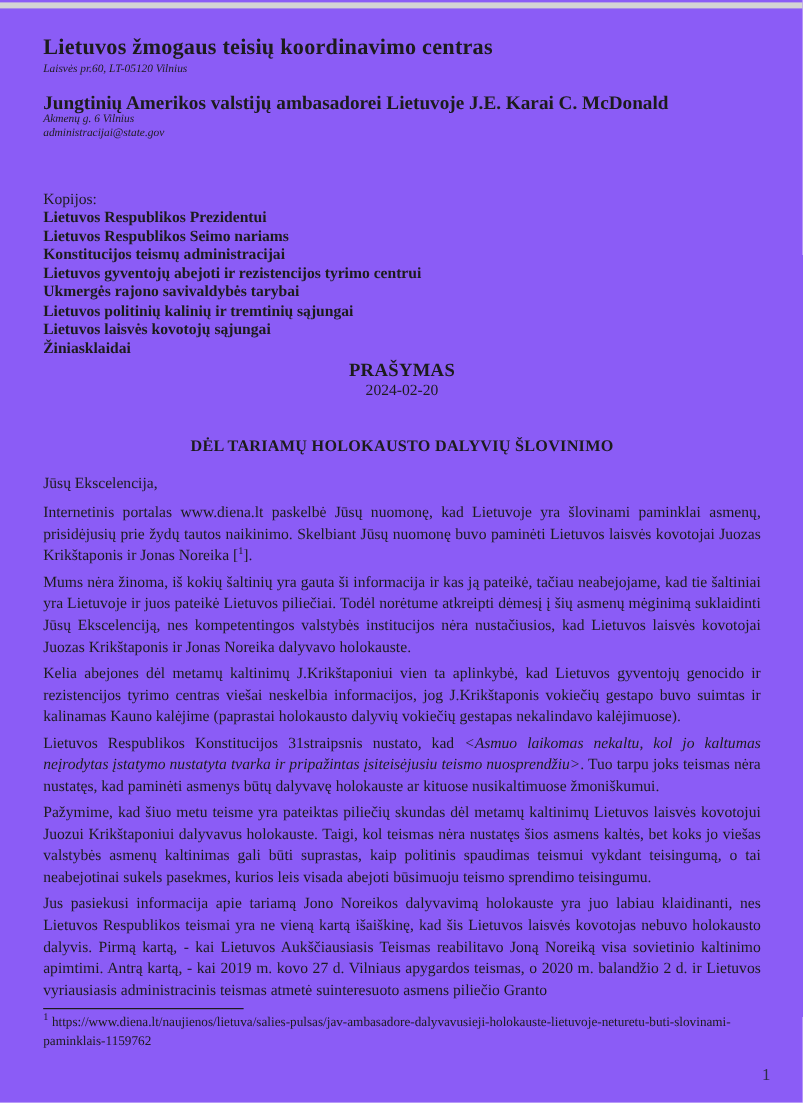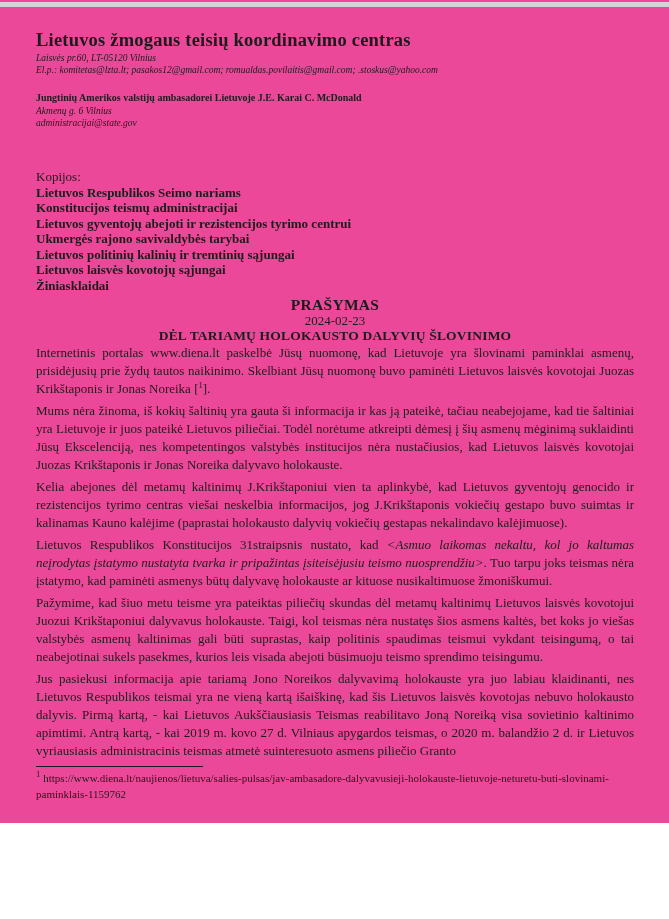--- a/index.html
+++ b/index.html
@@ -1,19 +1,19 @@
 <!DOCTYPE html>
 <html><head>
 <meta charset="utf-8">
 <style>
   html, body { margin:0; padding:0; background:#ffffff; }
   .page {
     position:relative;
-    width:669px; height:823px;
-    background:#ec4899;
+    width:669px; height:919px;
+    background:#8b5cf6;
     overflow:hidden;
     font-family:"Liberation Serif", serif;
     color:#1c1c1c;
   }
   .top-strip {
     position:absolute; top:2px; left:0;
     width:669px; height:5px;
     background:#d4d4d4;
   }
   .content {
@@ -21,33 +21,33 @@
   }
   .org-name {
     font-size:18.5px; font-weight:bold; letter-spacing:0.2px;
     margin:0 0 3px 0; line-height:20px;
   }
   .contact-line {
     font-style:italic; font-size:9.5px; line-height:11.5px;
   }
   .recipient { margin-top:13px; }
   .recipient-line {
-    font-size:10px; font-weight:bold; line-height:17px;
+    font-size:16px; font-weight:bold; line-height:17px;
   }
   .copies { margin-top:40px; }
   .copies-label { font-size:13px; line-height:15.5px; }
   .copies-item { font-size:13px; font-weight:bold; line-height:15.5px; }
   .doc-title {
     text-align:center; font-size:15.5px; font-weight:bold;
     margin-top:3px; line-height:17px; letter-spacing:0.3px;
   }
   .doc-date { text-align:center; font-size:13px; line-height:15px; }
   .doc-subject {
     text-align:center; font-size:13.5px; font-weight:bold;
-    margin-top:0; line-height:16px; letter-spacing:0.2px;
+    margin-top:32px; line-height:16px; letter-spacing:0.2px;
   }
   .salutation { font-size:13px; line-height:18px; margin:14px 0 6px 0; }
   .body-par {
     font-size:13px; line-height:18px;
     text-align:justify; margin:0 0 4px 0;
   }
   .body-par sup, .footnote sup {
     font-size:8.5px; line-height:0; vertical-align:super;
   }
   .italic { font-style:italic; }
@@ -71,49 +71,50 @@
 <body>
 
 <div class="page">
   <div class="top-strip"></div>
 
   <div class="content">
 
     <div>
       <h1 class="org-name">Lietuvos žmogaus teisių koordinavimo centras</h1>
       <div class="contact-line">Laisvės pr.60, LT-05120 Vilnius</div>
-      <div class="contact-line">El.p.: komitetas@lzta.lt; pasakos12@gmail.com;  romualdas.povilaitis@gmail.com; .stoskus@yahoo.com</div>
     </div>
 
     <div class="recipient">
       <div class="recipient-line">Jungtinių Amerikos valstijų ambasadorei  Lietuvoje J.E. Karai C. McDonald</div>
       <div class="contact-line">Akmenų g. 6 Vilnius</div>
       <div class="contact-line">administracijai@state.gov</div>
     </div>
 
     <div class="copies">
       <div class="copies-label">Kopijos:</div>
+      <div class="copies-item">Lietuvos Respublikos Prezidentui</div>
       <div class="copies-item">Lietuvos Respublikos Seimo nariams</div>
       <div class="copies-item">Konstitucijos teismų administracijai</div>
       <div class="copies-item">Lietuvos gyventojų abejoti ir rezistencijos tyrimo centrui</div>
       <div class="copies-item">Ukmergės rajono savivaldybės tarybai</div>
       <div class="copies-item">Lietuvos politinių kalinių ir tremtinių sąjungai</div>
       <div class="copies-item">Lietuvos laisvės kovotojų sąjungai</div>
       <div class="copies-item">Žiniasklaidai</div>
     </div>
 
     <div class="doc-title">PRAŠYMAS</div>
-    <div class="doc-date">2024-02-23</div>
+    <div class="doc-date">2024-02-20</div>
     <div class="doc-subject">DĖL TARIAMŲ HOLOKAUSTO DALYVIŲ ŠLOVINIMO</div>
 
+    <p class="salutation">Jūsų Ekscelencija,</p>
 
     <p class="body-par"><span>Internetinis portalas www.diena.lt paskelbė Jūsų nuomonę, kad Lietuvoje yra šlovinami paminklai asmenų, prisidėjusių prie žydų tautos naikinimo. Skelbiant Jūsų nuomonę buvo paminėti Lietuvos laisvės kovotojai Juozas Krikštaponis ir Jonas Noreika [</span><sup>1</sup><span>].</span></p>
     <p class="body-par">Mums nėra žinoma, iš kokių šaltinių yra gauta ši informacija ir kas ją pateikė, tačiau neabejojame, kad tie šaltiniai yra Lietuvoje ir juos pateikė Lietuvos piliečiai. Todėl norėtume atkreipti dėmesį į šių asmenų mėginimą suklaidinti Jūsų Ekscelenciją, nes kompetentingos valstybės institucijos nėra nustačiusios, kad Lietuvos laisvės kovotojai Juozas Krikštaponis ir Jonas Noreika dalyvavo holokauste.</p>
     <p class="body-par">Kelia abejones dėl metamų kaltinimų J.Krikštaponiui vien ta aplinkybė, kad Lietuvos gyventojų genocido ir rezistencijos tyrimo centras viešai neskelbia informacijos, jog J.Krikštaponis vokiečių gestapo buvo suimtas ir kalinamas Kauno kalėjime (paprastai holokausto dalyvių vokiečių gestapas nekalindavo kalėjimuose).</p>
-    <p class="body-par"><span>Lietuvos Respublikos Konstitucijos 31straipsnis nustato, kad </span><span class="italic">&lt;Asmuo laikomas nekaltu, kol jo kaltumas neįrodytas įstatymo nustatyta tvarka ir pripažintas įsiteisėjusiu teismo nuosprendžiu&gt;</span><span>. Tuo tarpu joks teismas nėra įstatymo, kad paminėti asmenys būtų dalyvavę holokauste ar kituose nusikaltimuose žmoniškumui.</span></p>
+    <p class="body-par"><span>Lietuvos Respublikos Konstitucijos 31straipsnis nustato, kad </span><span class="italic">&lt;Asmuo laikomas nekaltu, kol jo kaltumas neįrodytas įstatymo nustatyta tvarka ir pripažintas įsiteisėjusiu teismo nuosprendžiu&gt;</span><span>. Tuo tarpu joks teismas nėra nustatęs, kad paminėti asmenys būtų dalyvavę holokauste ar kituose nusikaltimuose žmoniškumui.</span></p>
     <p class="body-par">Pažymime, kad šiuo metu teisme yra pateiktas piliečių skundas dėl metamų kaltinimų Lietuvos laisvės kovotojui Juozui Krikštaponiui dalyvavus holokauste. Taigi, kol teismas nėra nustatęs šios asmens kaltės, bet koks jo viešas valstybės asmenų kaltinimas gali būti suprastas, kaip politinis spaudimas teismui vykdant teisingumą, o tai neabejotinai sukels pasekmes, kurios leis visada abejoti būsimuoju teismo sprendimo teisingumu.</p>
     <p class="body-par">Jus pasiekusi informacija apie tariamą Jono Noreikos dalyvavimą holokauste yra juo labiau klaidinanti, nes Lietuvos Respublikos teismai yra ne vieną kartą išaiškinę, kad šis Lietuvos laisvės kovotojas nebuvo holokausto dalyvis. Pirmą kartą, - kai Lietuvos Aukščiausiasis Teismas reabilitavo Joną Noreiką visa sovietinio kaltinimo apimtimi. Antrą kartą, - kai 2019 m. kovo 27 d. Vilniaus apygardos teismas, o 2020 m. balandžio 2 d. ir Lietuvos vyriausiasis administracinis teismas atmetė suinteresuoto asmens piliečio Granto</p>
 
     <div class="footnote">
       <div class="footnote-sep"></div>
       <div class="footnote-text">
         <sup>1</sup><span class="url">https://www.diena.lt/naujienos/lietuva/salies-pulsas/jav-ambasadore-dalyvavusieji-holokauste-lietuvoje-neturetu-buti-slovinami-paminklais-1159762</span>
       </div>
     </div>
 

